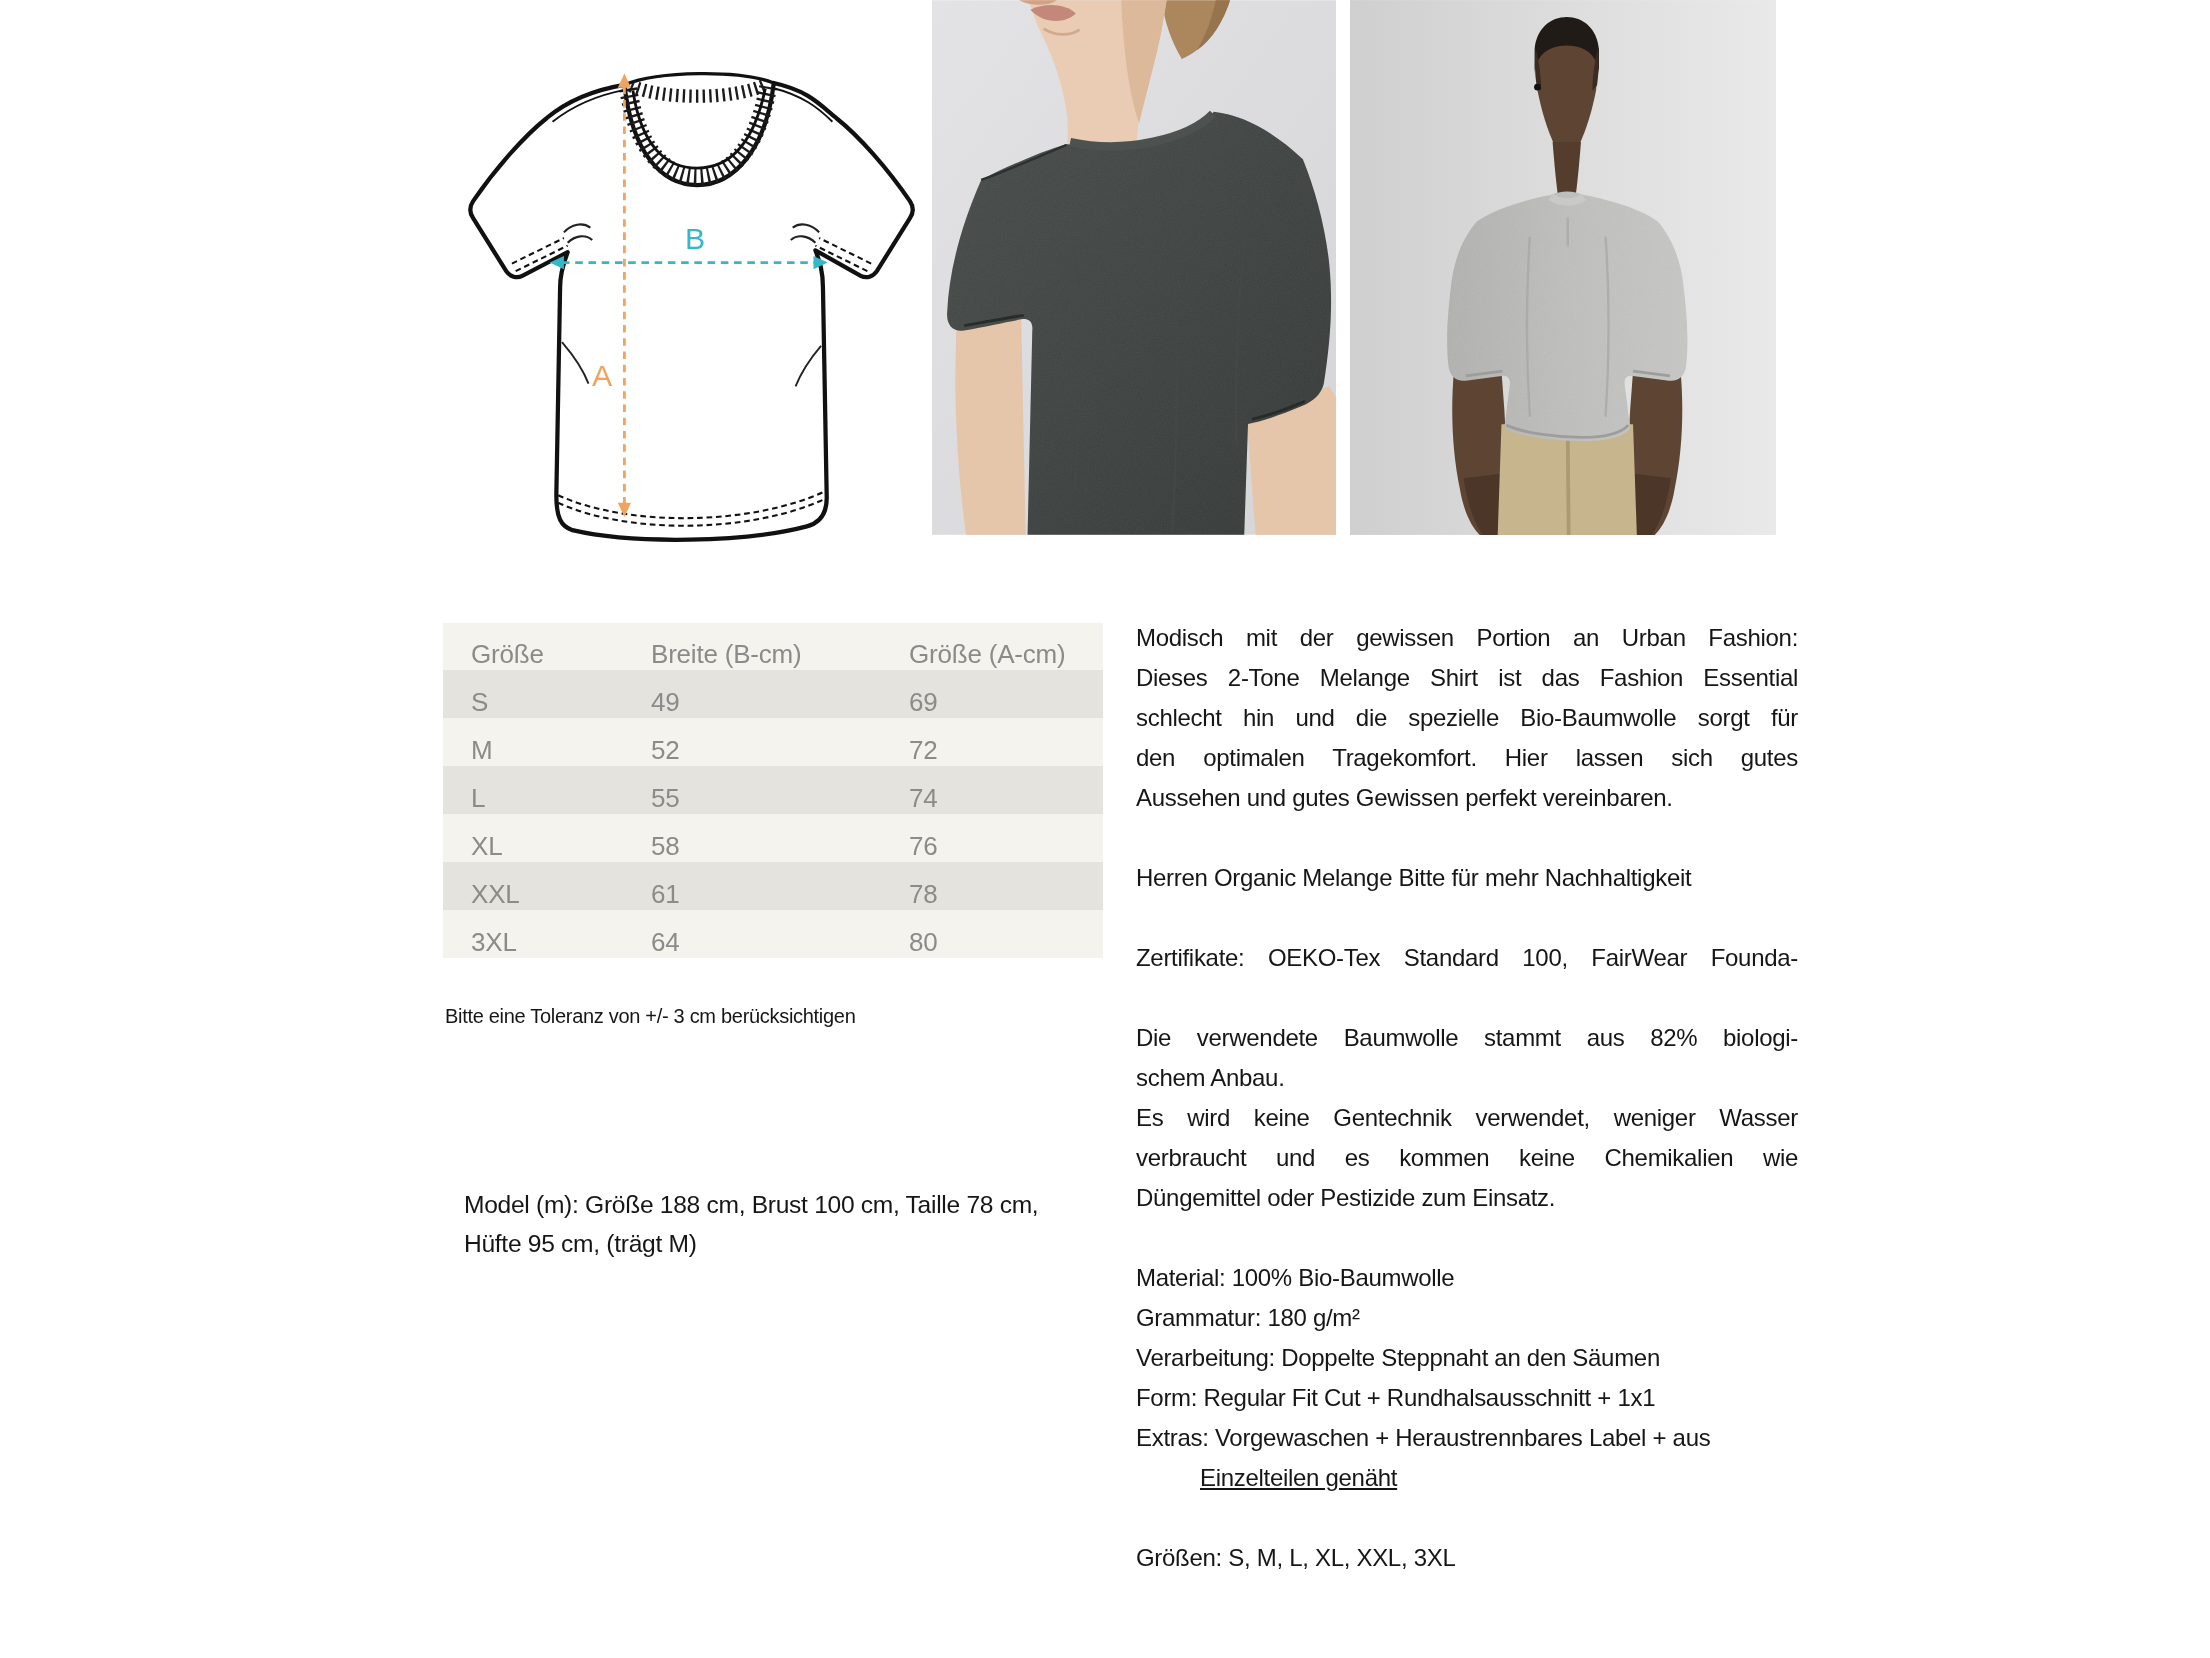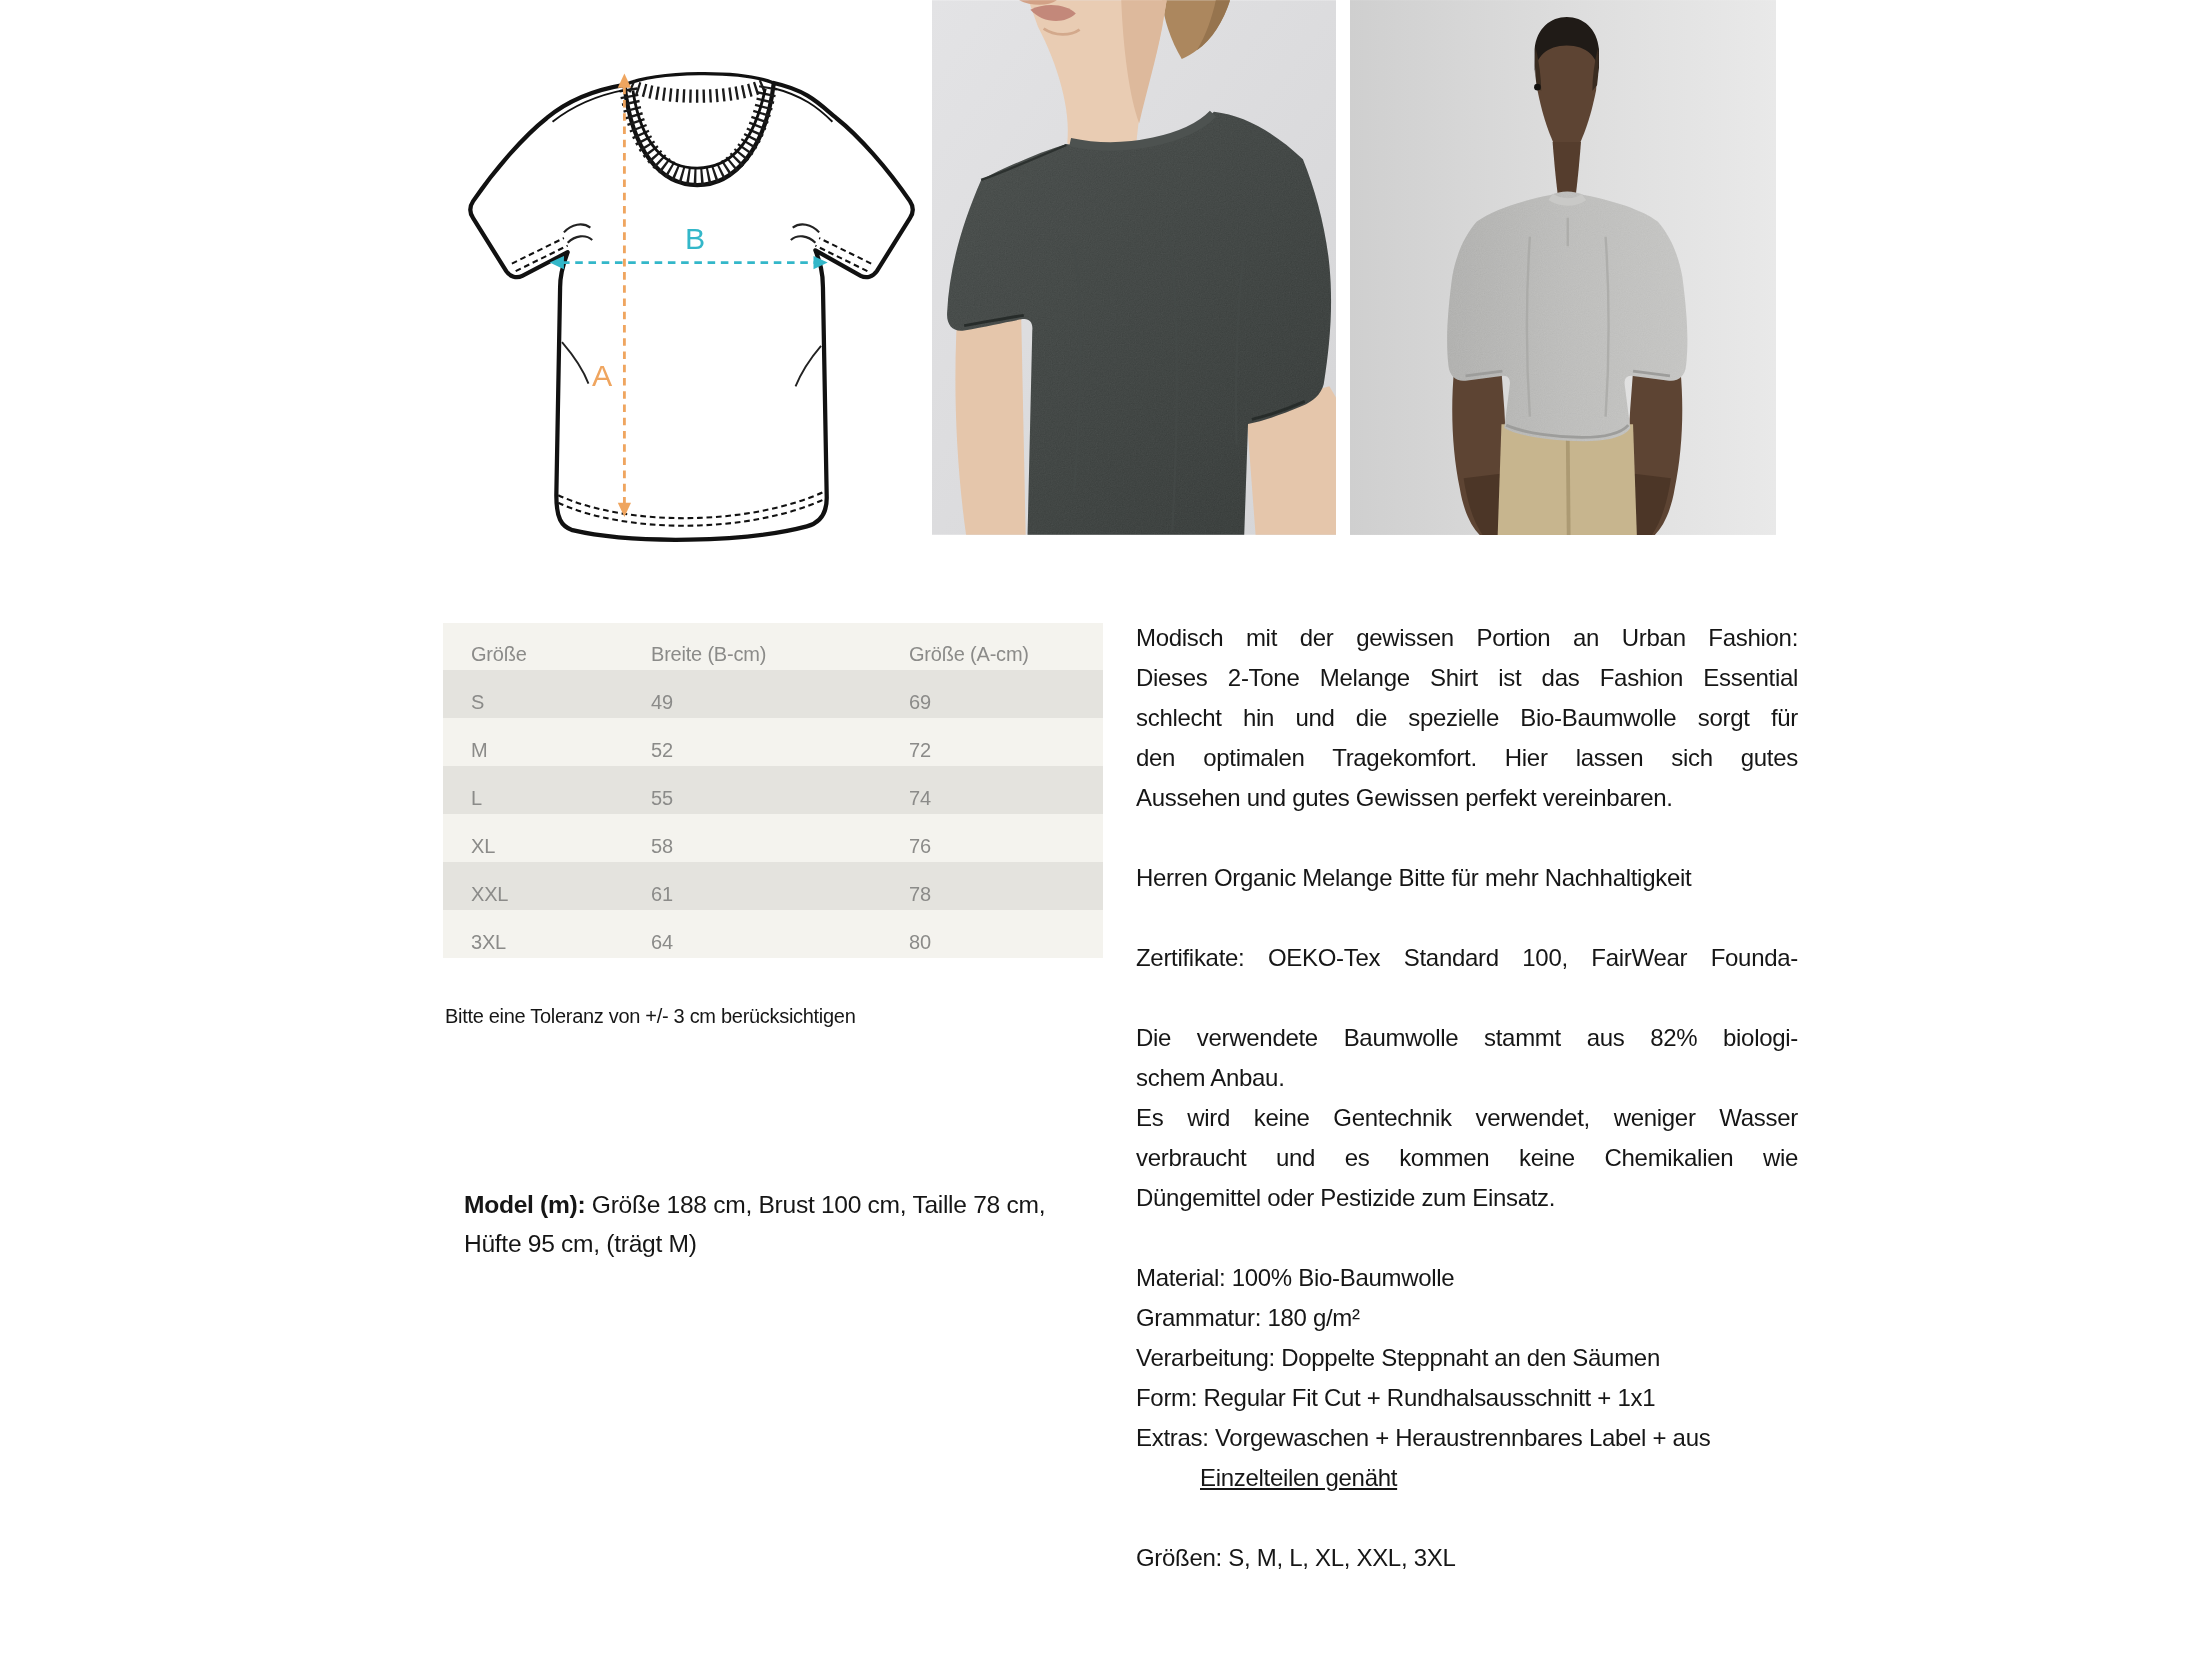--- a/index.html
+++ b/index.html
@@ -8,26 +8,26 @@
     font-family:"Liberation Sans","DejaVu Sans",sans-serif;color:#1a1a1a;
   }
   .abs{position:absolute;}
 
   
   #size-table{left:443px;top:623px;width:660px;}
   .trow{display:grid;grid-template-columns:180px 258px 221px;align-items:center;}
   .trow.head{height:47px;background:#f4f3ee;}
   .trow.odd{height:48px;background:#e4e3de;}
   .trow.even{height:48px;background:#f4f3ee;}
-  .trow > span{padding-left:28px;font-size:20px;letter-spacing:-0.2px;color:#8b8b89;margin-top:16px;}
+  .trow > span{padding-left:28px;font-size:26px;letter-spacing:-0.2px;color:#8b8b89;margin-top:16px;}
 
   
   #tolerance-note{left:445px;top:1005px;font-size:20px;letter-spacing:-0.3px;color:#161616;}
   #model-info{left:464px;top:1185px;width:719px;font-size:24.6px;line-height:39px;letter-spacing:-0.3px;color:#161616;}
-  #model-info b{font-weight:bold;letter-spacing:-0.3px;}
+  #model-info b{font-weight:normal;letter-spacing:-0.3px;}
 
   
   #description{left:1136px;top:618px;width:662px;font-size:24px;line-height:40px;letter-spacing:-0.3px;color:#161616;}
   #description .line{height:40px;white-space:nowrap;}
   #description .line.j{white-space:normal;text-align:justify;text-align-last:justify;overflow:hidden;}
   #description .line.ind1{padding-left:55px;}
   #description .line.ind2{padding-left:64px;text-decoration:underline;}
   #description .gap{height:40px;}
 
   

